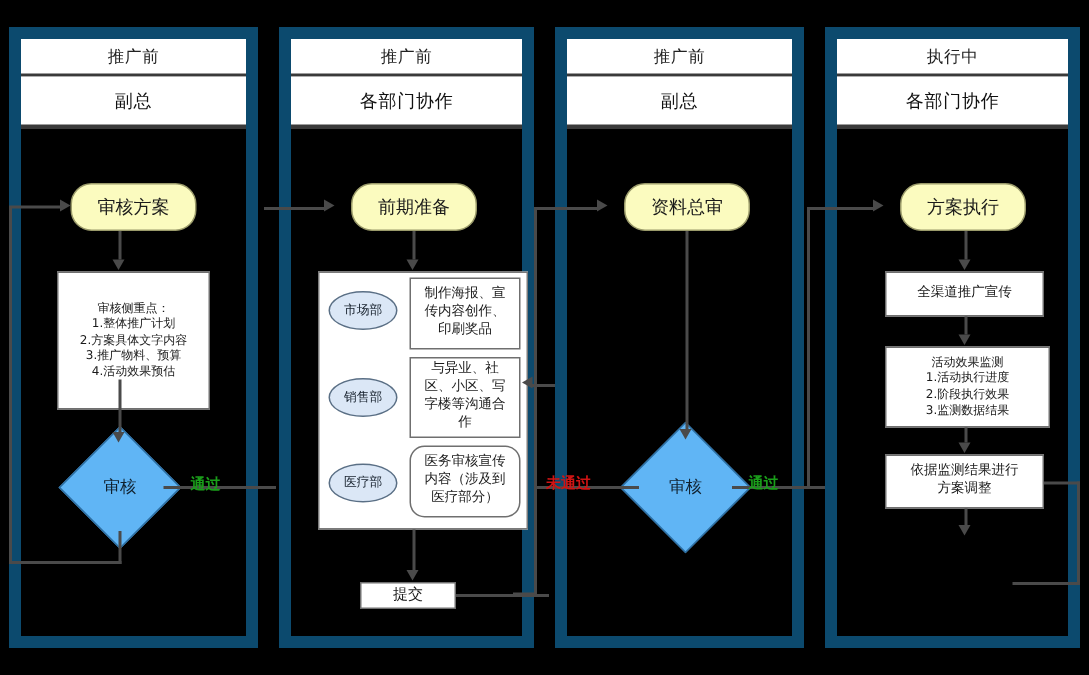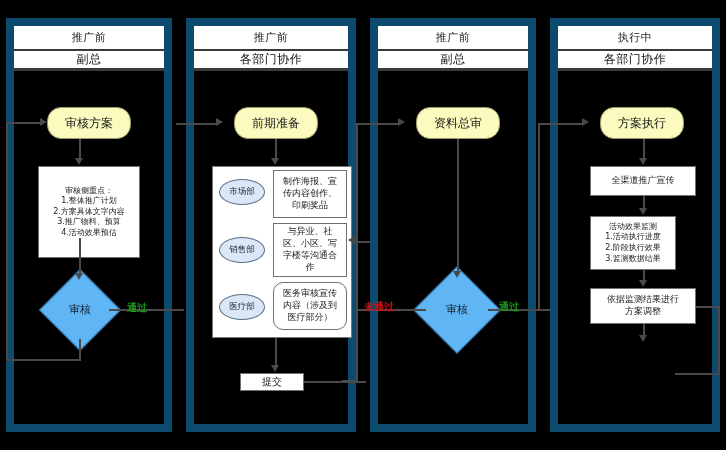--- a/index.html
+++ b/index.html
@@ -27,21 +27,21 @@
   .lane-head {
     height: 25px;
     background: #ffffff;
     border-bottom: 2px solid #3a3a3a;
     display: flex; align-items: center; justify-content: center;
     font-size: 11px;
     color: #222;
     letter-spacing: 0.5px;
   }
   .lane-sub {
-    height: 20px;
+    height: 35px;
     background: #ffffff;
     border-bottom: 3px solid #3a3a3a;
     display: flex; align-items: center; justify-content: center;
     font-size: 12px;
     color: #111;
     letter-spacing: 0.5px;
   }
   .lane-body { position: relative; height: 360px; }
 
   
@@ -254,21 +254,21 @@
 
   <div class="lane" style="left:550px; width:170px;">
     <div class="lane-head">执行中</div>
     <div class="lane-sub">各部门协作</div>
     <div class="lane-body">
 
       <div class="node terminator" style="left:42px; top:36px; width:84px; height:32px;">方案执行</div>
 
       <div class="node process p9" style="left:32px; top:95px; width:106px; height:30px;">全渠道推广宣传</div>
 
-      <div class="node process" style="left:32px; top:145px; width:86px; height:54px;">活动效果监测
+      <div class="node process" style="left:32px; top:145px; width:110px; height:54px;">活动效果监测
 1.活动执行进度
 2.阶段执行效果
 3.监测数据结果</div>
 
       <div class="node process p9" style="left:32px; top:217px; width:106px; height:36px;">依据监测结果进行
 方案调整</div>
 
 
       <div class="conn h" style="left:-20px; top:52px; width:44px;"></div>
       <div class="arrow right" style="left:24px; top:47px;"></div>

